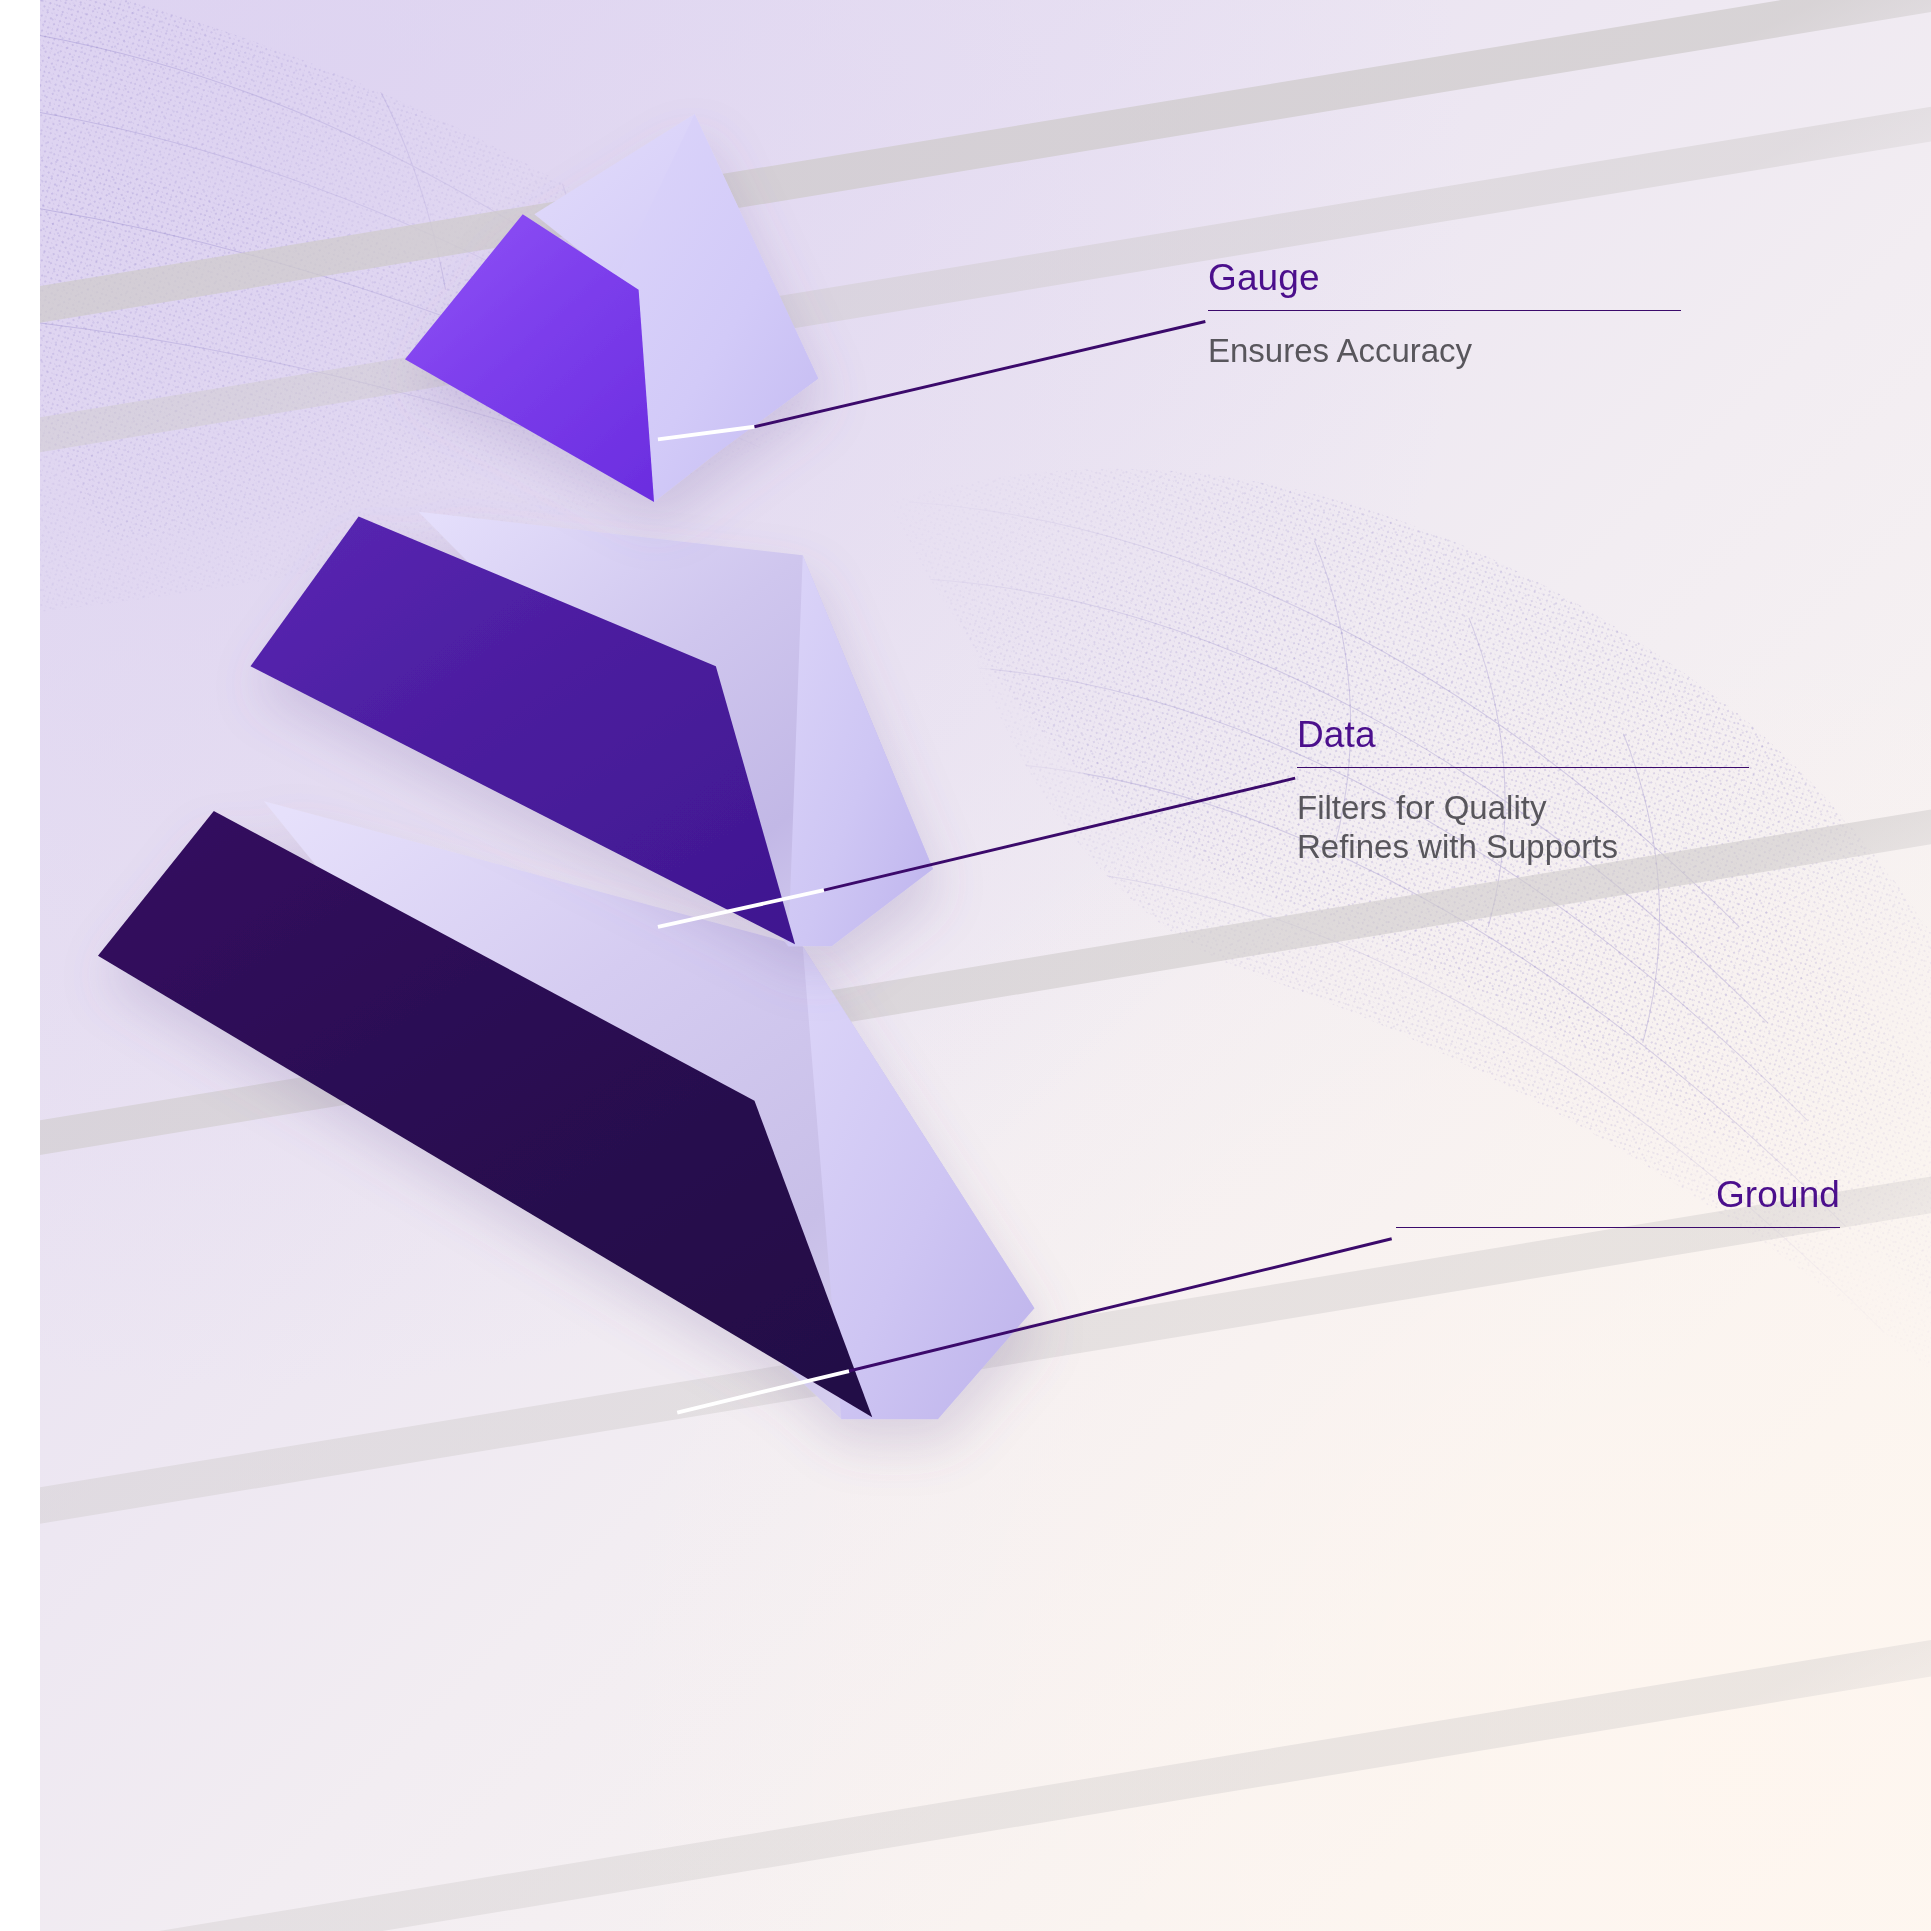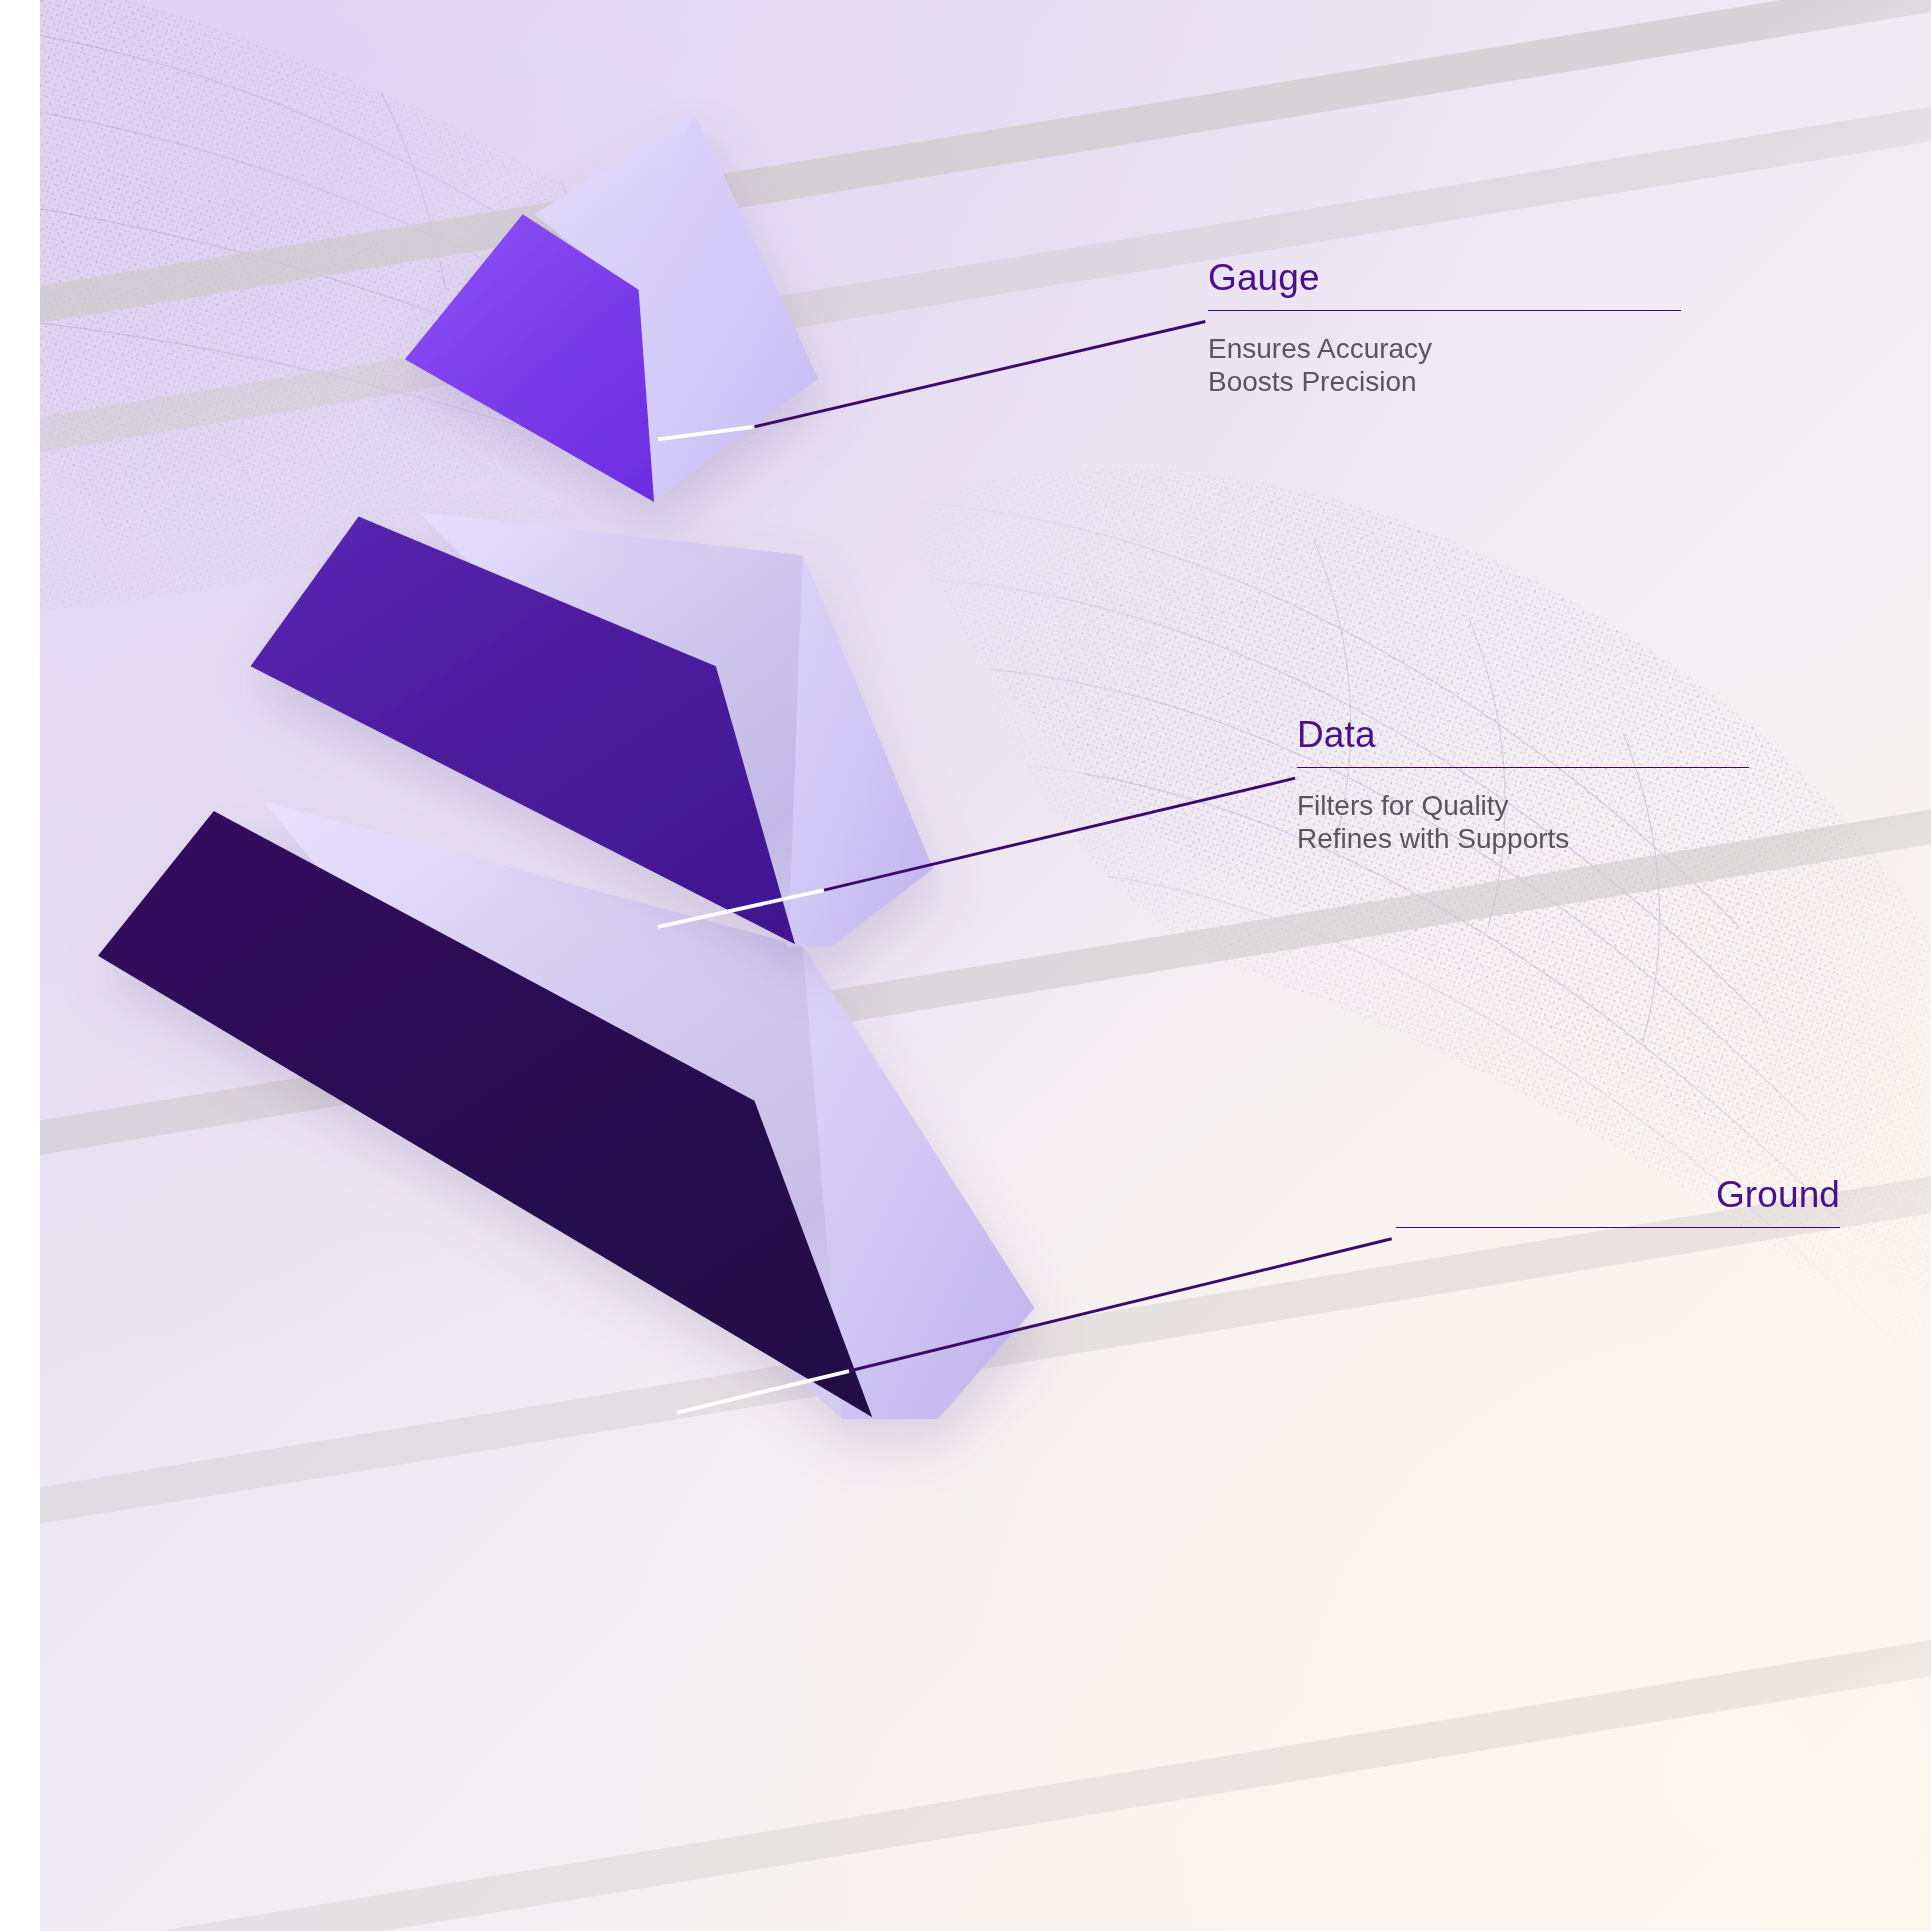--- a/index.html
+++ b/index.html
@@ -40,21 +40,21 @@
     line-height: 1.0;
     margin: 0 0 13.5px 0;
     white-space: nowrap;
   }
   .callout-rule {
     height: 1.9px;
     background: #3B0A6B;
     margin: 0 0 21px 0;
   }
   .callout-desc {
-    font-size: 28px;
+    font-size: 33px;
     font-weight: 400;
     color: #58565C;
     line-height: 1.18;
     white-space: nowrap;
   }
   .callout-desc span { display: block; }
 
   
   #callout-gauge  { left: 1168px; top: 259px; }
   #callout-gauge  .callout-title { margin-left: 0px; }
@@ -282,21 +282,20 @@
         <path d="M 838 1420 L 1400 1283" stroke="#3B0A6B" stroke-width="3"></path>
       </g>
     </g>
   </svg>
 
   <div class="callout" id="callout-gauge">
     <div class="callout-title">Gauge</div>
     <div class="callout-rule"></div>
     <div class="callout-desc">
       <span>Ensures Accuracy</span>
-      <span>Boosts Precision</span>
     </div>
   </div>
 
   <div class="callout" id="callout-guard">
     <div class="callout-title">Data</div>
     <div class="callout-rule"></div>
     <div class="callout-desc">
       <span>Filters for Quality</span>
       <span>Refines with Supports</span>
     </div>

